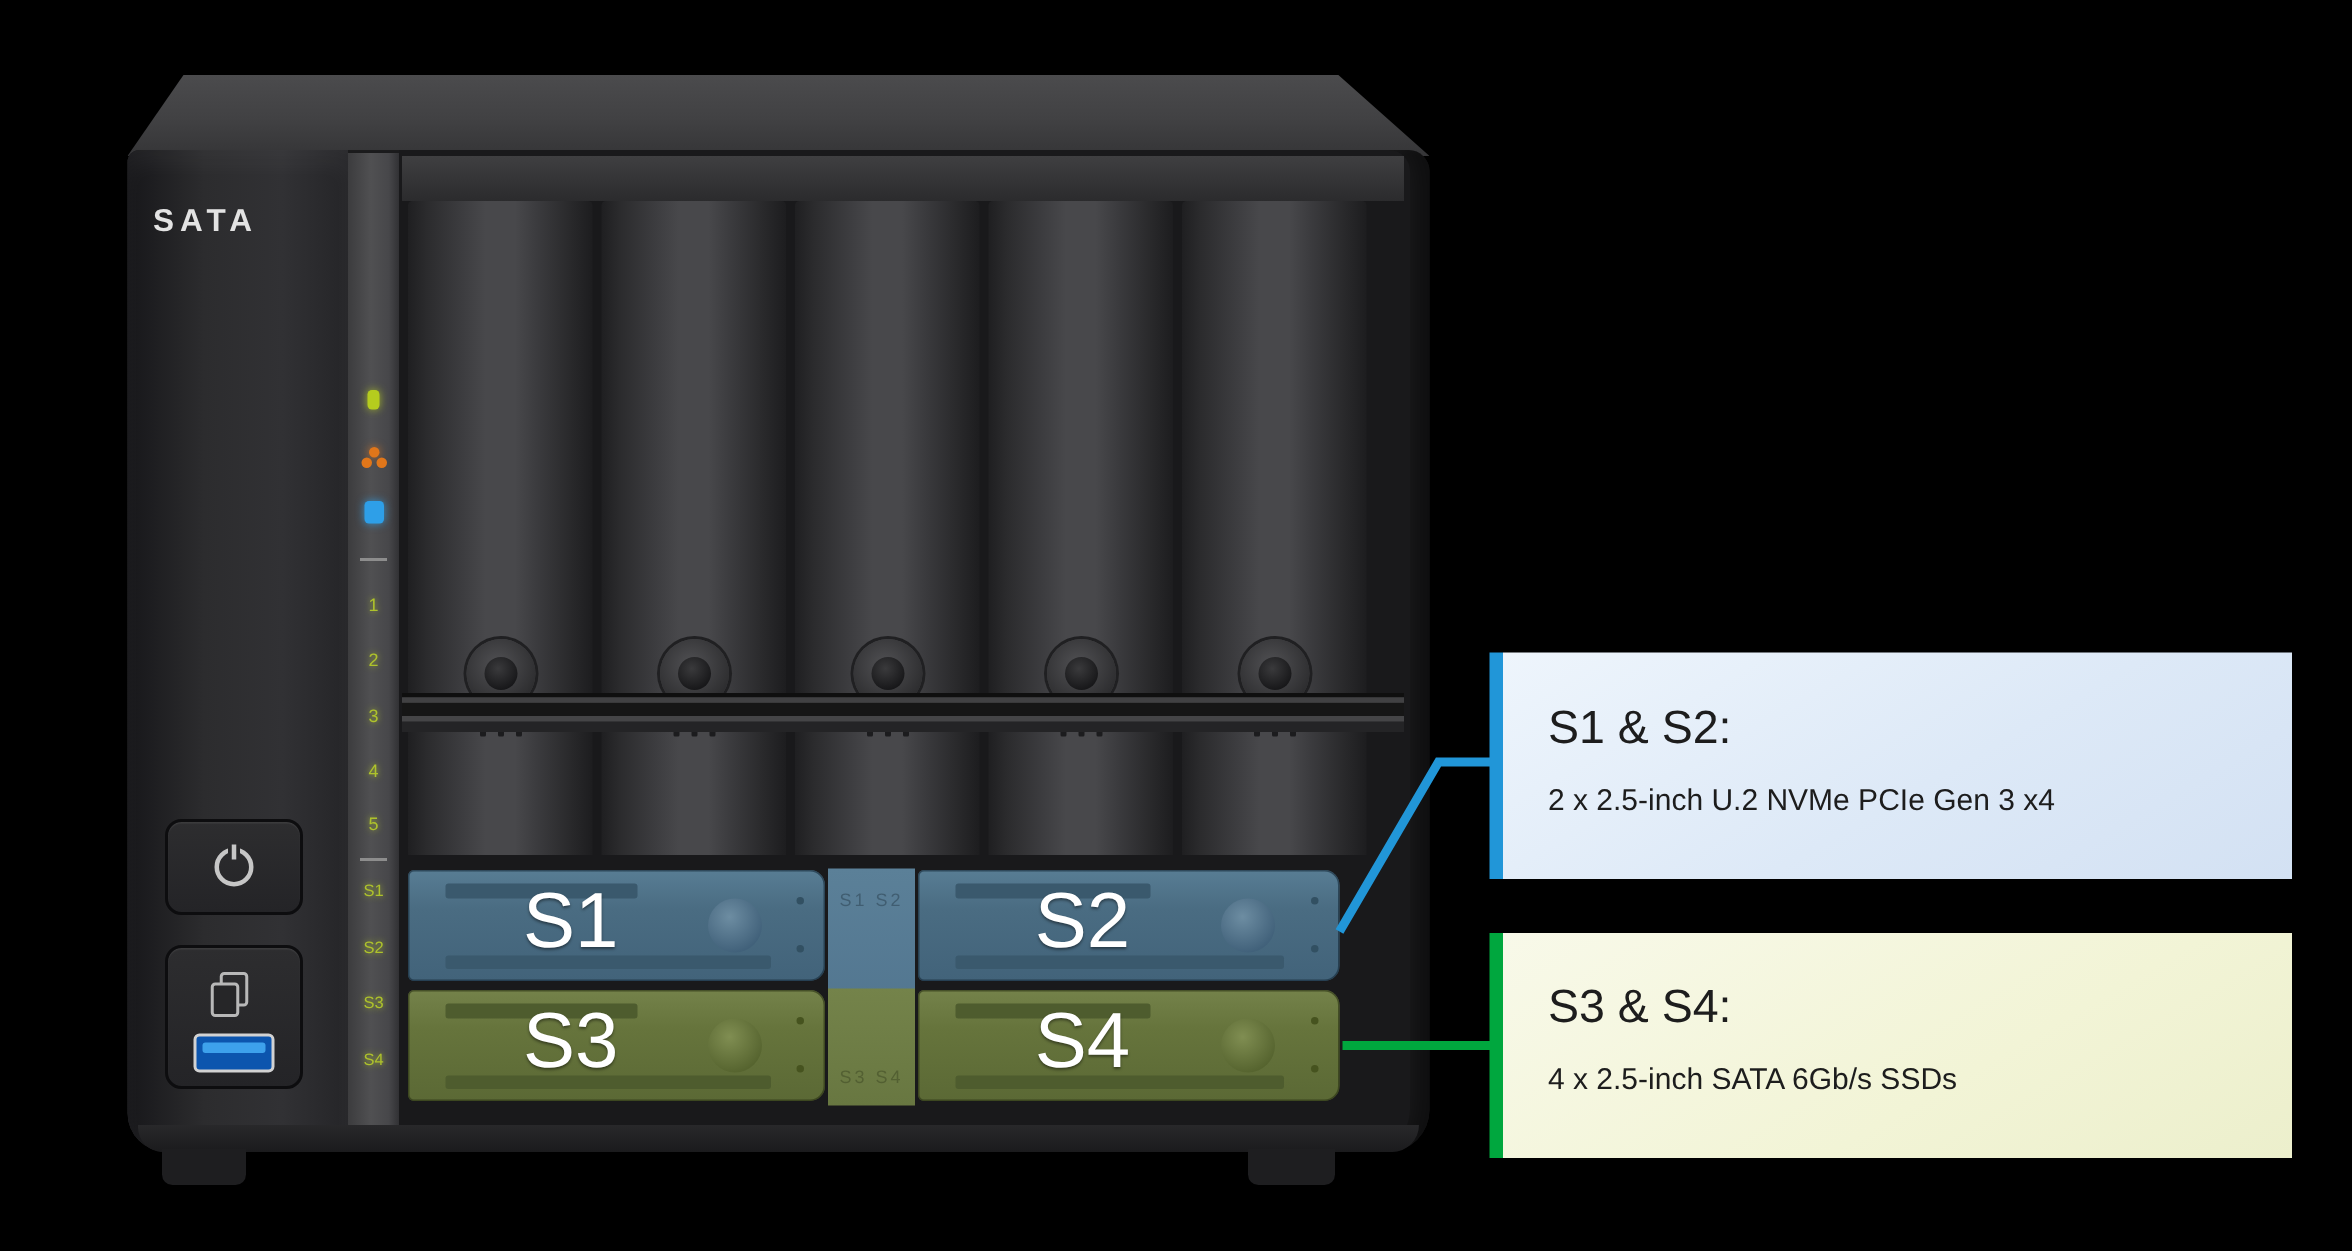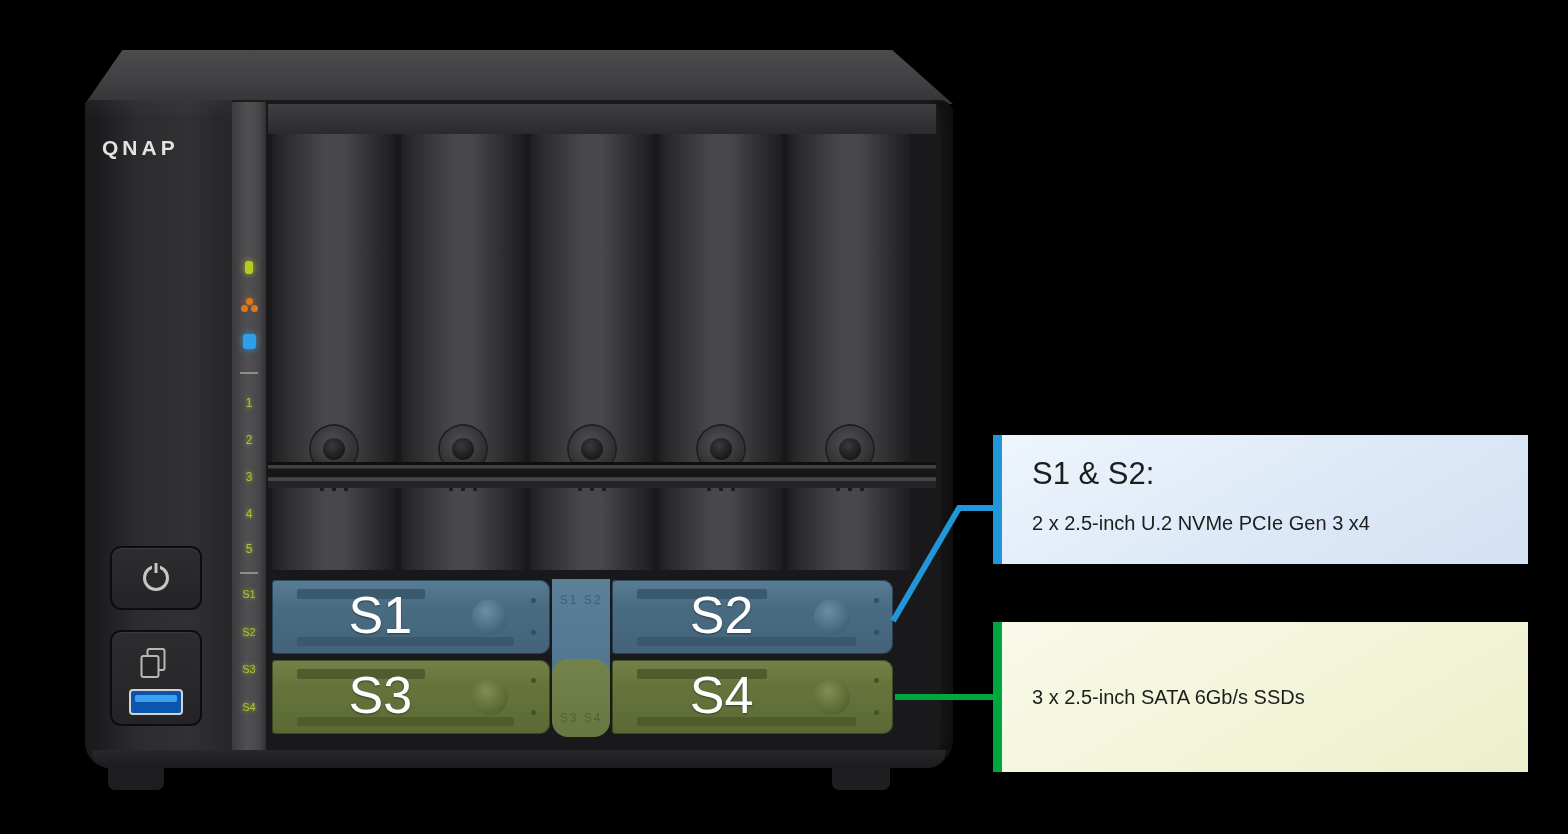--- a/index.html
+++ b/index.html
@@ -90,55 +90,55 @@
     width:36px;height:36px;border-radius:50%;}
   .tray.blue .tray-circle{background:radial-gradient(circle at 40% 34%,#6d8da2,#41617a 75%);}
   .tray.green .tray-circle{background:radial-gradient(circle at 40% 34%,#808e52,#56642f 75%);}
   .tray .tray-dots{position:absolute;right:14px;top:18px;width:5px;height:5px;border-radius:50%;}
   .tray.blue .tray-dots{background:#325062;box-shadow:0 32px 0 #325062;}
   .tray.green .tray-dots{background:#46531f;box-shadow:0 32px 0 #46531f;}
   .tray-label{position:absolute;left:0;right:22%;top:50%;transform:translateY(-54%);
     text-align:center;font-size:52px;color:#fff;text-shadow:0 1px 2px rgba(0,0,0,.45);}
   .mid-strip{position:absolute;width:58px;}
   .mid-strip.blue{background:linear-gradient(180deg,#5b8098,#527690);}
-  .mid-strip.green{background:linear-gradient(180deg,#74834a,#687741);border-radius:16px;}
+  .mid-strip.green{background:linear-gradient(180deg,#74834a,#687741);}
   .etched{position:absolute;left:0;width:100%;text-align:center;font-size:12px;
     letter-spacing:2px;color:#0d1b24;opacity:.32;}
   .mid-strip.green .etched{color:#222a10;}
 
   .nas-bottomlip{position:absolute;left:92px;top:750px;width:854px;height:18px;
     background:linear-gradient(180deg,#28282a,#1b1b1d);border-radius:0 0 24px 22px;}
   .foot{position:absolute;top:766px;height:24px;background:#1e1e20;border-radius:0 0 7px 7px;}
   .foot.left{left:108px;width:56px;}
   .foot.right{left:832px;width:58px;}
 
   
   .connectors{position:absolute;left:0;top:0;pointer-events:none;}
 
   
   .callout{position:absolute;left:993px;width:535px;box-sizing:border-box;
     display:flex;flex-direction:column;justify-content:center;
     padding:6px 8px 6px 30px;color:#1d1d1d;}
-  .callout.nvme{top:435px;height:129px;border-left:9px solid #2196d8;
+  .callout.nvme{top:435px;height:151px;border-left:9px solid #2196d8;
     background:linear-gradient(150deg,#eef5fc 0%,#dde9f7 55%,#d3e1f3 100%);}
   .callout.sata{top:622px;height:150px;border-left:9px solid #00a73e;
     background:linear-gradient(150deg,#f8f9e9 0%,#f2f4d6 60%,#ecefcc 100%);}
   .callout-title{font-size:31px;margin-bottom:11px;}
   .callout-body{font-size:20px;line-height:41px;}
 </style>
 </head>
 <body>
 
 <div class="stage">
 
   <div class="nas-top"></div>
   <div class="nas-body"></div>
 
   <div class="left-panel"></div>
-  <div class="brand">QNAP</div>
+  <div class="brand">SATA</div>
 
   <div class="phys-btn power-btn">
     <span class="power-glyph">
       <span class="notch"></span>
         <span class="bar"></span>
     </span>
   </div>
   <div class="phys-btn copy-btn">
     <span class="copy-glyph"></span>
     <span class="usb-port"></span>
@@ -228,16 +228,17 @@
   <svg class="connectors" width="1568" height="834" viewBox="0 0 1568 834">
     <polyline points="893,621 959,508 994,508" fill="none" stroke="#2196d8" stroke-width="6"></polyline>
     <polyline points="895,697 994,697" fill="none" stroke="#00a73e" stroke-width="6"></polyline>
   </svg>
 
   <div class="callout nvme">
     <div class="callout-title">S1 &amp; S2:</div>
     <div class="callout-body">2 x 2.5-inch U.2 NVMe PCIe Gen 3 x4</div>
   </div>
   <div class="callout sata">
-    <div class="callout-body">3 x 2.5-inch SATA 6Gb/s SSDs</div>
+    <div class="callout-title">S3 &amp; S4:</div>
+    <div class="callout-body">4 x 2.5-inch SATA 6Gb/s SSDs</div>
   </div>
 
 </div>
 
 </body></html>

